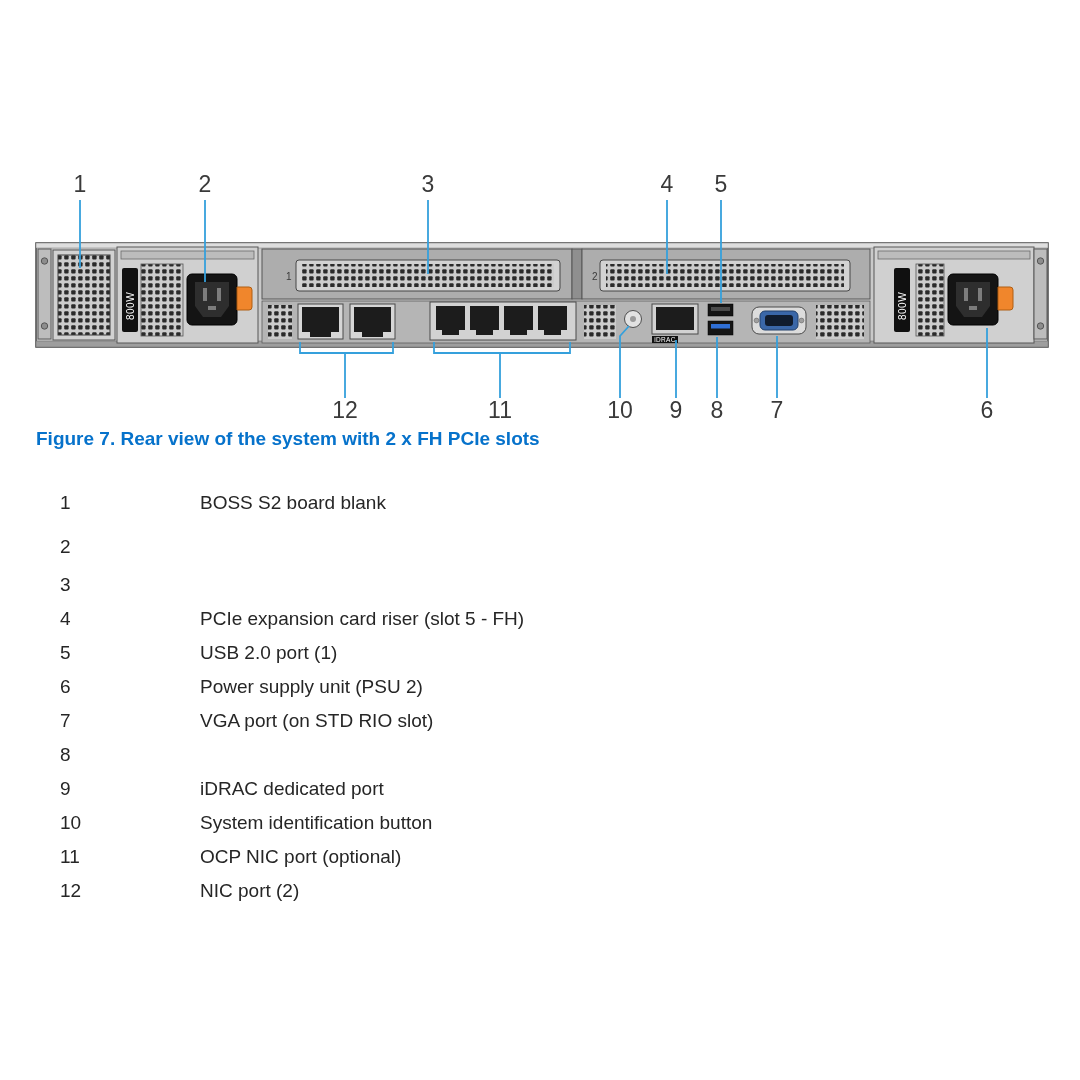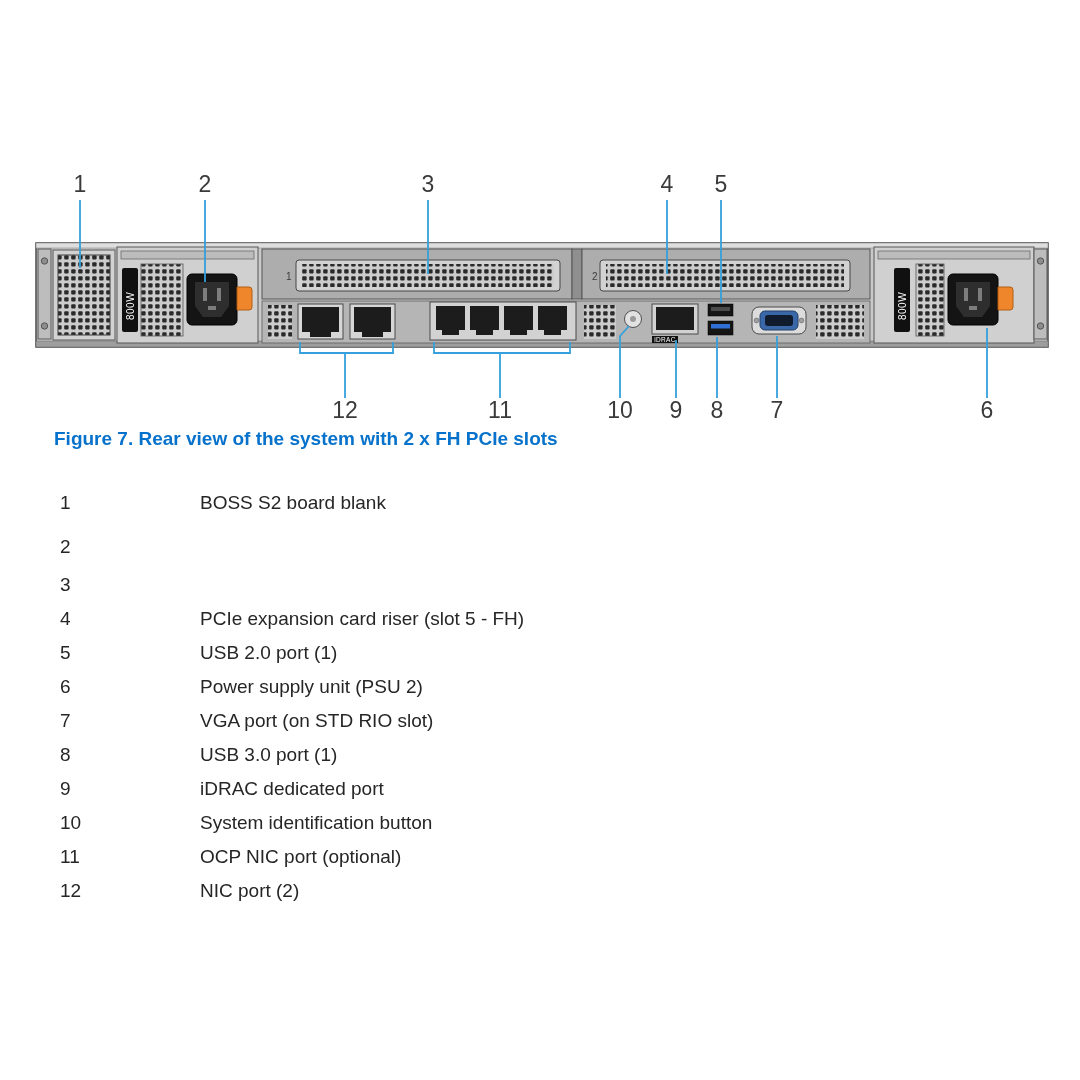--- a/index.html
+++ b/index.html
@@ -40,21 +40,21 @@
   .idrac-label {
     font-family: "Liberation Sans", sans-serif;
     font-size: 6.5px;
     fill: #ffffff;
     text-anchor: middle;
     letter-spacing: 0.3px;
   }
   .figure-caption {
     position: absolute;
     top: 428px;
-    left: 54px;
+    left: 36px;
     font-size: 19px;
     font-weight: bold;
     color: #0672CB;
   }
   .legend {
     position: absolute;
     top: 492px;
     left: 60px;
     width: 920px;
   }
@@ -271,21 +271,20 @@
     <div class="legend-row">
       <div class="legend-num">6</div>
       <div class="legend-desc">Power supply unit (PSU 2)</div>
     </div>
     <div class="legend-row">
       <div class="legend-num">7</div>
       <div class="legend-desc">VGA port (on STD RIO slot)</div>
     </div>
     <div class="legend-row">
       <div class="legend-num">8</div>
-      <div class="legend-desc">USB 3.0 port (1)</div>
     </div>
     <div class="legend-row">
       <div class="legend-num">9</div>
       <div class="legend-desc">iDRAC dedicated port</div>
     </div>
     <div class="legend-row">
       <div class="legend-num">10</div>
       <div class="legend-desc">System identification button</div>
     </div>
     <div class="legend-row">

